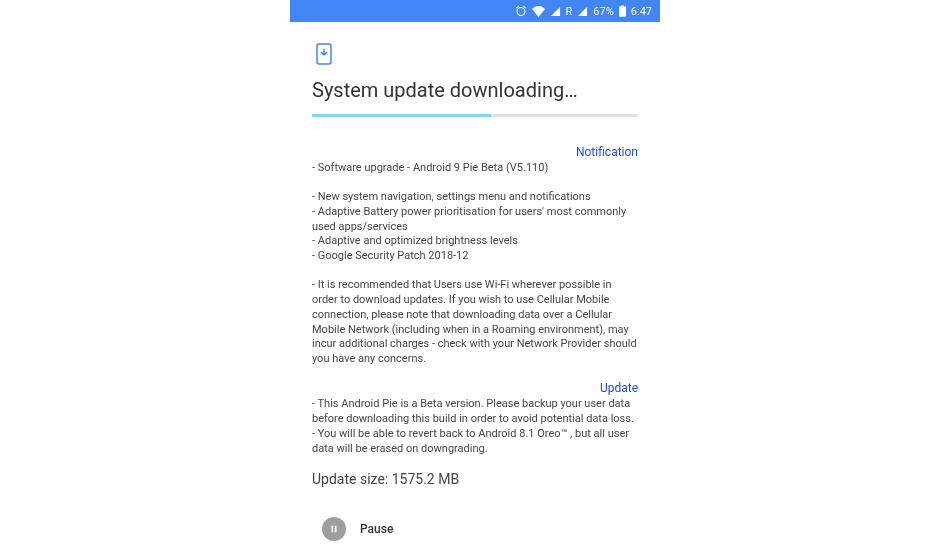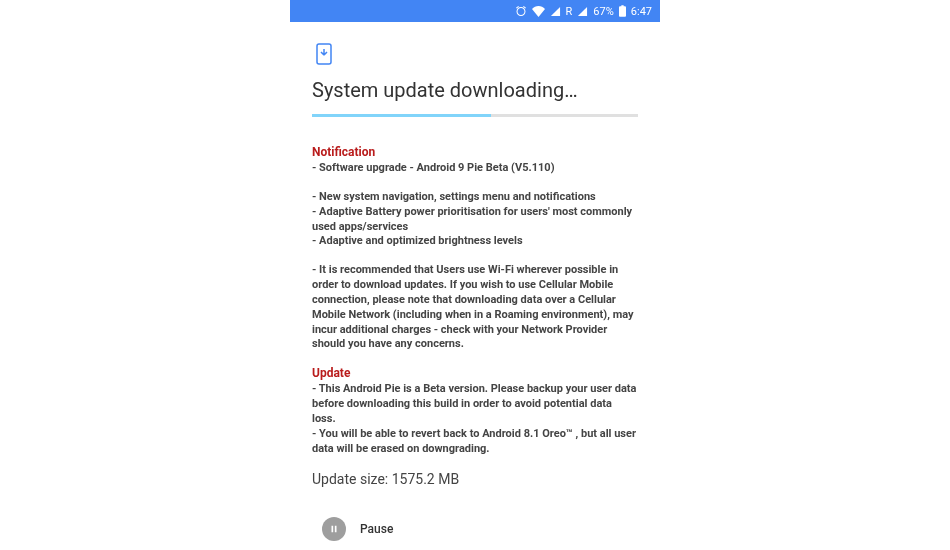--- a/index.html
+++ b/index.html
@@ -48,32 +48,33 @@
       margin-bottom: 28px;
       position: relative;
     }
     .progress-fill {
       position: absolute;
       left: 0; top: 0; bottom: 0;
       width: 55%;
       background: #81d4fa;
     }
     .section-heading {
-      font-weight: 700;
+      font-weight: 400;
       font-size: 12px;
-      color: #b91c1c;
+      color: #1d4ed8;
       margin-bottom: 2px;
+      text-align: right;
     }
     .section-body {
       font-size: 11px;
       color: #444;
       line-height: 1.35;
       margin-bottom: 14px;
     }
-    .section-body .line { display: block; font-weight: bold; }
+    .section-body .line { display: block; }
     .update-size {
       font-size: 14px;
       color: #444;
       margin-top: 4px;
       margin-bottom: 30px;
     }
     .pause-row {
       display: flex;
       align-items: center;
       gap: 14px;
@@ -149,20 +150,21 @@
       <div class="section-body">
         <span class="line">- Software upgrade - Android 9 Pie Beta (V5.110)</span>
       </div>
     </div>
 
     <div>
       <div class="section-body">
         <span class="line">- New system navigation, settings menu and notifications</span>
         <span class="line">- Adaptive Battery power prioritisation for users' most commonly used apps/services</span>
         <span class="line">- Adaptive and optimized brightness levels</span>
+        <span class="line">- Google Security Patch 2018-12</span>
       </div>
     </div>
 
     <div>
       <div class="section-body">
         <span class="line">- It is recommended that Users use Wi-Fi wherever possible in order to download updates. If you wish to use Cellular Mobile connection, please note that downloading data over a Cellular Mobile Network (including when in a Roaming environment), may incur additional charges - check with your Network Provider should you have any concerns.</span>
       </div>
     </div>
 
     <div>

